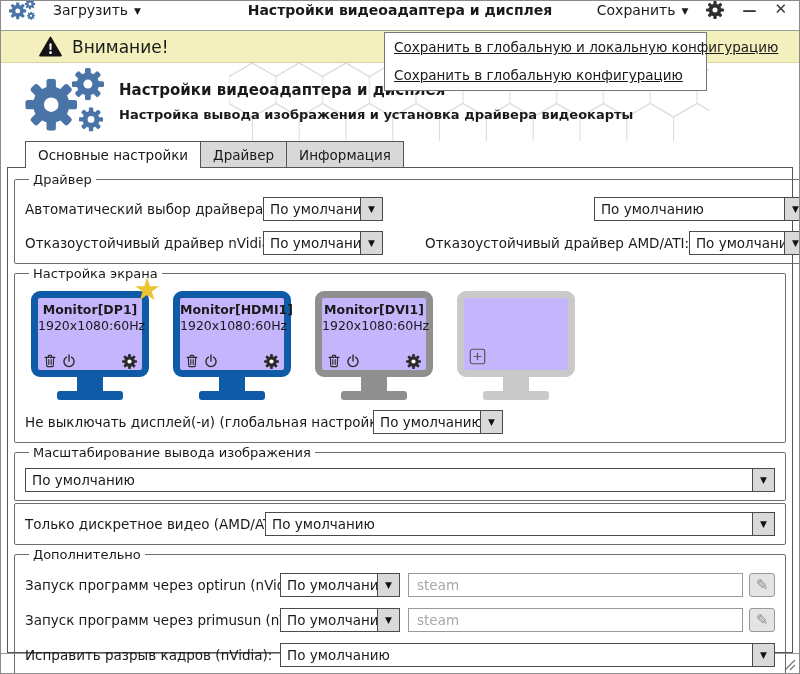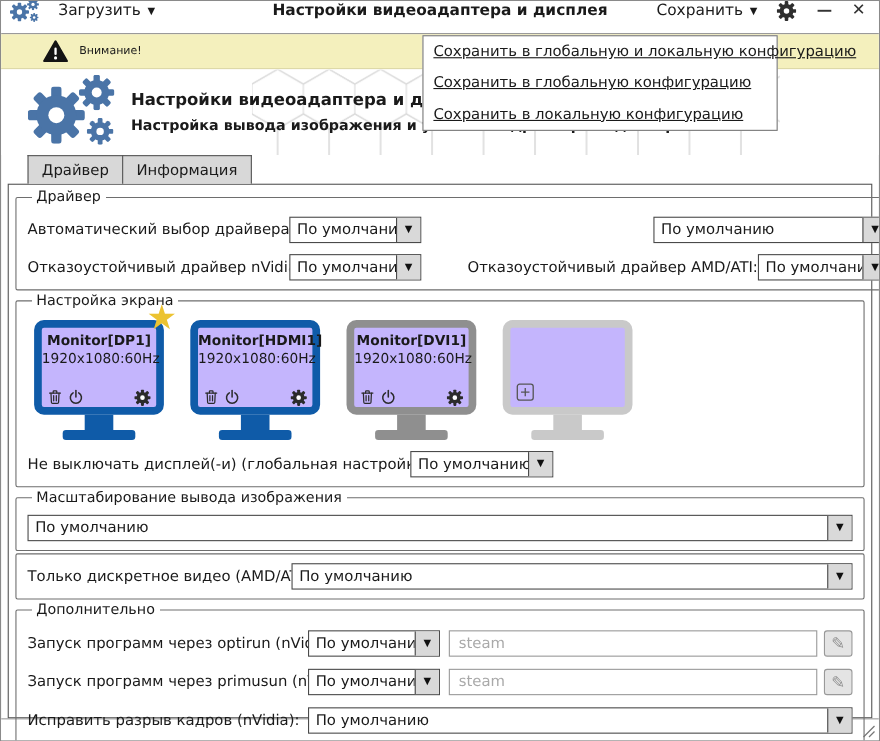--- a/index.html
+++ b/index.html
@@ -14,21 +14,21 @@
   .tb-title { position:absolute; left:0; right:0; text-align:center; font-size:14px; font-weight:600; pointer-events:none; }
   .tb-right { margin-left:auto; display:flex; align-items:center; gap:18px; z-index:2; }
   .tb-arrow { font-size:9px; position:relative; top:1px; }
   .tb-gear { width:18px; height:18px; color:#2e2e2e; cursor:pointer; }
   .tb-min { font-weight:bold; font-size:14px; color:#333; cursor:pointer; line-height:1; }
   .tb-close { font-size:15px; color:#333; cursor:pointer; line-height:1; }
 
   
   .warnbar { height:32px; background:#f4f0bd; border-bottom:1px solid #d8d4a4; display:flex; align-items:center; padding-left:38px; gap:10px; }
   .warn-icon { width:23px; height:22px; }
-  .warn-text { font-size:10px; }
+  .warn-text { font-size:17px; }
 
   
   .savemenu { position:absolute; left:383px; top:31px; width:323px; background:#fff; border:1px solid #777; z-index:50; }
   .savemenu .mi { padding:4px 9px; font-size:13.5px; white-space:nowrap; cursor:pointer; line-height:1.5;text-decoration:underline; }
 
   
   .header { height:78px; position:relative; background:#fff; overflow:hidden; }
   .hexbg { position:absolute; left:228px; top:0; opacity:.9; pointer-events:none; }
   .app-logo { position:absolute; left:24px; top:5px; width:90px; height:68px; color:#4a74a7; }
   .hd-title { position:absolute; left:118px; top:18px; font-size:15px; font-weight:bold; }
@@ -160,21 +160,20 @@
   <div class="warnbar">
     <svg class="warn-icon">
         <use href="#warn" width="23" height="22"></use>
       </svg>
     <span class="warn-text">Внимание!</span>
   </div>
 
   <div class="savemenu">
     <div class="mi">Сохранить в глобальную и локальную конфигурацию</div>
     <div class="mi">Сохранить в глобальную конфигурацию</div>
-    <div class="mi">Сохранить в локальную конфигурацию</div>
   </div>
 
   <div class="header">
     <svg class="hexbg" width="480" height="78">
       <defs>
         <pattern id="hexp" width="46.8" height="81" patternUnits="userSpaceOnUse">
           <g fill="none" stroke="#d6d6d6" stroke-width="1">
             <path d="M23.4 0 L46.8 13.5 L46.8 40.5 L23.4 54 L0 40.5 L0 13.5 Z"></path>
             <path d="M0 40.5 L23.4 54 L23.4 81 L0 94.5 L-23.4 81 L-23.4 54 Z"></path>
             <path d="M46.8 40.5 L70.2 54 L70.2 81 L46.8 94.5 L23.4 81 L23.4 54 Z"></path>
@@ -186,20 +185,21 @@
       <rect width="480" height="78" fill="url(#hexp)"></rect>
     </svg>
     <svg class="app-logo">
         <use href="#gearslogo" width="90" height="68"></use>
       </svg>
     <div class="hd-title">Настройки видеоадаптера и дисплея</div>
     <div class="hd-sub">Настройка вывода изображения и установка драйвера видеокарты</div>
   </div>
 
   <div class="tabs">
+    <div class="tab active">Основные настройки</div>
     <div class="tab">Драйвер</div>
     <div class="tab">Информация</div>
   </div>
 
   <div class="panel">
 
     <fieldset class="group">
       <legend>Драйвер</legend>
       <div class="frow">
         <span class="lbl lblw1">Автоматический выбор драйвера:</span>

